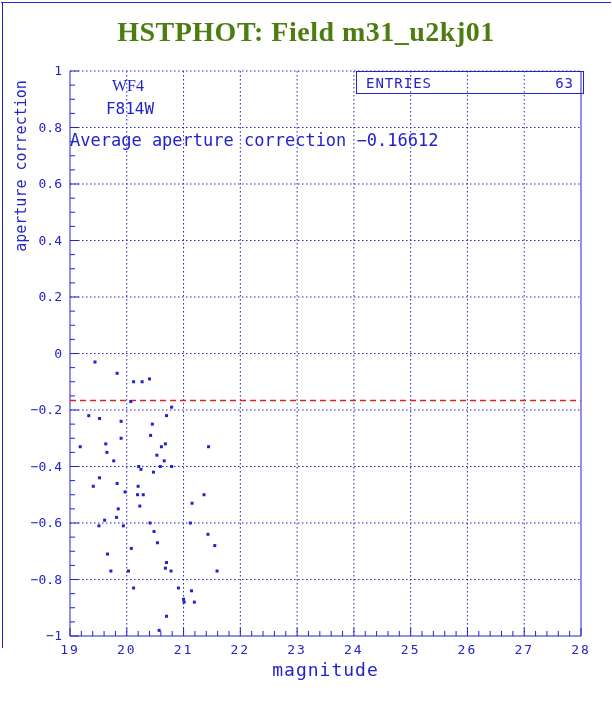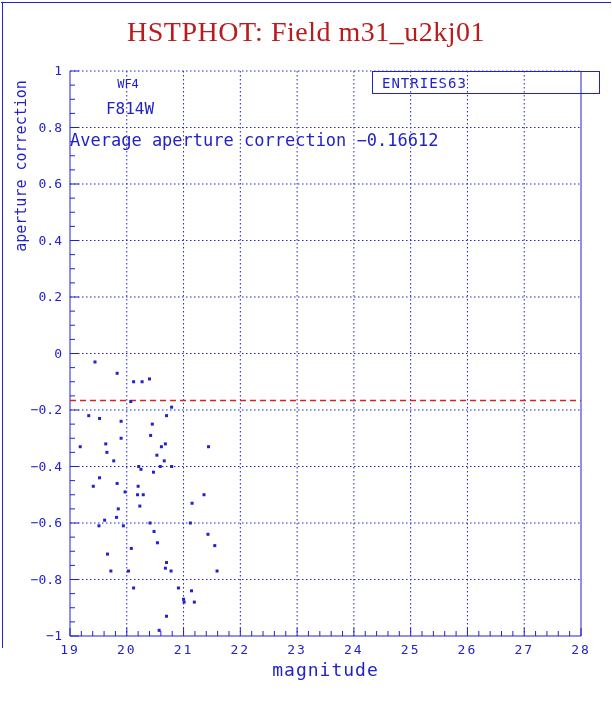--- a/index.html
+++ b/index.html
@@ -4,35 +4,35 @@
 <style>
   html,body{margin:0;padding:0;background:#ffffff;}
   .canvas{
     position:relative;width:612px;height:709px;background:#ffffff;
     font-family:"DejaVu Sans Mono",monospace;overflow:hidden;
   }
   .win-border-top{position:absolute;left:1px;top:2px;width:610px;height:0;border-top:1px solid #2222cc;}
   .win-border-left{position:absolute;left:2px;top:2px;width:0;height:646px;border-left:1px solid #2222cc;}
   .title{
     position:absolute;left:0;top:16px;width:612px;text-align:center;
-    font-family:"Liberation Serif",serif;font-weight:normal;font-size:28px;
-    color:#b91c1c;letter-spacing:0.5px;
+    font-family:"Liberation Serif",serif;font-weight:bold;font-size:28px;
+    color:#4d7c0f;letter-spacing:0.5px;
   }
   #plot-svg{position:absolute;left:0;top:0;}
   .tick-label{font-family:"DejaVu Sans Mono",monospace;font-size:13px;fill:#2222cc;}
   .xtick-label{letter-spacing:2px;}
   .axis-label{font-family:"DejaVu Sans Mono",monospace;fill:#2222cc;}
   .overlay{position:absolute;color:#2222cc;white-space:pre;}
-  .detector{left:100px;top:77px;width:56px;text-align:center;font-size:12px;}
+  .detector{left:100px;top:77px;width:56px;text-align:center;font-size:16px;font-family:Liberation Serif, serif;}
   .filter{left:99px;top:99px;width:62px;text-align:center;font-size:16px;}
   .avg{left:70px;top:130px;font-size:17px;}
   .entries-box{
-    left:372px;top:71px;width:228px;height:23px;box-sizing:border-box;
+    left:356px;top:71px;width:228px;height:23px;box-sizing:border-box;
     border:1px solid #2222cc;display:flex;align-items:center;
-    justify-content:flex-start;padding:4px 9px;font-size:14px;
+    justify-content:space-between;padding:4px 9px;font-size:14px;
     letter-spacing:1px;
   }
 </style>
 </head>
 <body>
 
 <div class="canvas">
   <div class="win-border-top"></div>
   <div class="win-border-left"></div>
 

